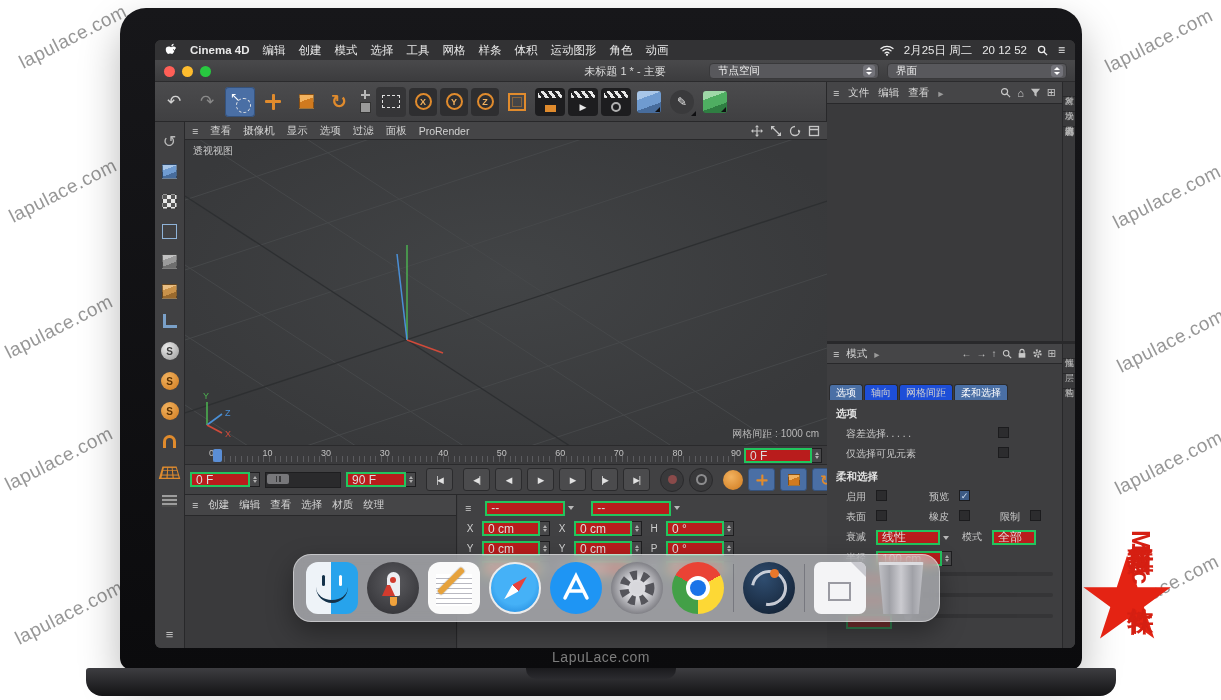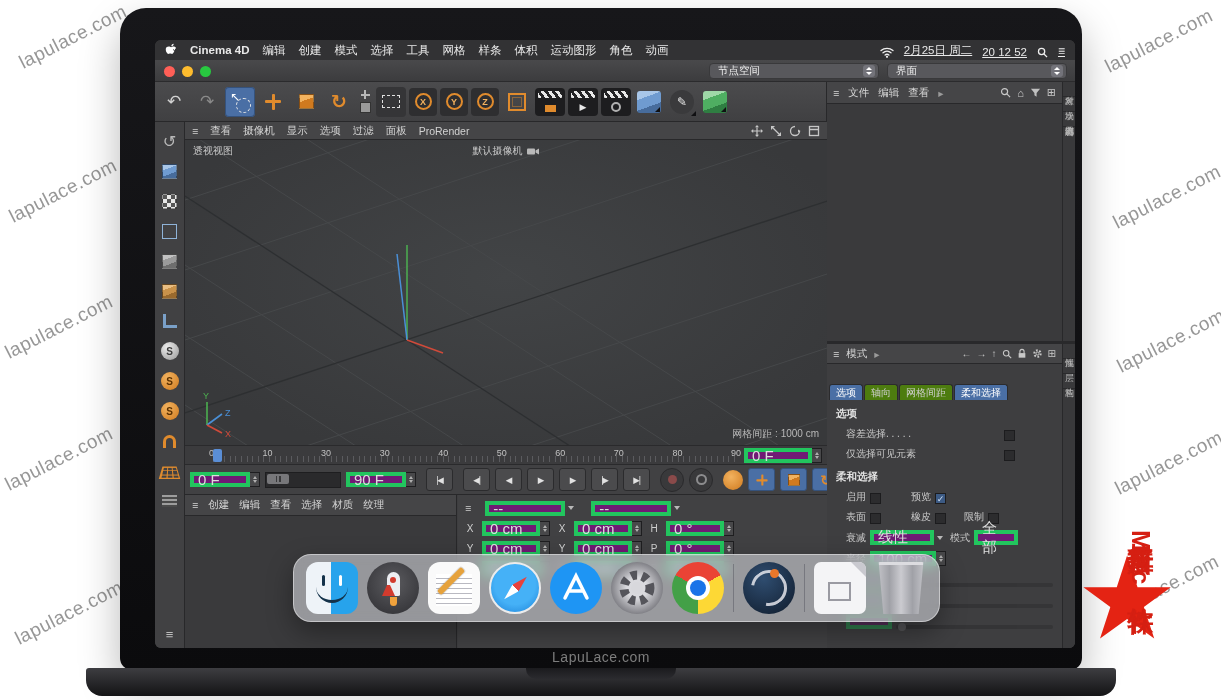--- a/index.html
+++ b/index.html
@@ -21,21 +21,21 @@
         background:linear-gradient(#1b1b1e,#2b2b2f);border-radius:0 0 10px 10px;}
 
   
   .red-star{position:absolute;left:1076px;top:542px;font-size:114px;line-height:1;color:#e42313;z-index:6;}
   .red-text{position:absolute;left:1124px;top:522px;height:180px;writing-mode:vertical-rl;font-size:26px;font-weight:bold;color:#d51f12;z-index:7;letter-spacing:2px;}
 
   
   .menubar{position:absolute;left:0;top:0;width:920px;height:20px;background:#323234;display:flex;align-items:center;gap:13px;padding:0 10px;box-sizing:border-box;color:#e9e9e9;font-size:11.5px;}
   .menubar .app{font-weight:bold;}
   .mb-item{cursor:default;}
-  .mb-right{margin-left:auto;display:flex;align-items:flex-end;gap:10px;text-decoration:underline;}
+  .mb-right{margin-left:auto;display:flex;align-items:center;gap:10px;}
 
   
   .titlebar{position:absolute;left:0;top:20px;width:920px;height:22px;background:linear-gradient(#49494b,#3c3c3e);border-bottom:1px solid #2b2b2d;box-sizing:border-box;}
   .lights{position:absolute;left:9px;top:6px;display:flex;gap:7px;}
   .light{width:11px;height:11px;border-radius:50%;}
   .l-red{background:#ff5f57;}.l-yel{background:#febc2e;}.l-grn{background:#28c840;}
   .wtitle{position:absolute;left:340px;width:260px;top:4px;text-align:center;color:#dcdcdc;font-size:11px;}
   .tb-select{position:absolute;top:3px;height:16px;background:#58585c;border:1px solid #39393b;border-radius:4px;color:#eee;font-size:10.5px;display:flex;align-items:center;padding:0 3px 0 8px;box-sizing:border-box;}
   .sel1{right:196px;width:170px;}.sel2{right:8px;width:180px;}
   .chev{width:12px;height:12px;margin-left:auto;background:#73737a;border-radius:3px;position:relative;}
@@ -106,21 +106,21 @@
   .vp-label-br{position:absolute;right:8px;bottom:4px;color:#b8b8b8;font-size:10px;}
   .gizmo{position:absolute;left:10px;bottom:6px;}
 
   
   .ruler{position:absolute;left:30px;top:405px;width:642px;height:20px;background:#3b3b3d;border-top:1px solid #2a2a2c;border-bottom:1px solid #2a2a2c;box-sizing:border-box;}
   .ruler-ticks{position:absolute;left:28px;right:90px;top:10px;bottom:2px;background:repeating-linear-gradient(90deg,rgba(130,130,135,.45) 0 1px,transparent 1px 5.6px);}
   .ruler-nums{position:absolute;left:24px;right:86px;top:2px;display:flex;justify-content:space-between;color:#c2c2c2;font-size:9px;}
   .cursor0{position:absolute;left:28px;top:3px;width:9px;height:13px;background:#5a8ed6;border-radius:2px;}
   .ruler-field{position:absolute;right:5px;top:2px;width:78px;}
   .fieldbox{display:flex;height:15px;}
-  .fb-in{flex:1;background:#701a75;border:4px solid #22c55e;color:#ddd;font-size:15px;display:flex;align-items:center;padding:0 4px;box-sizing:border-box;}
+  .fb-in{flex:1;background:#b91c1c;border:2px solid #22c55e;color:#ddd;font-size:12px;display:flex;align-items:center;padding:0 4px;box-sizing:border-box;}
   .fb-st{width:10px;background:#48484a;border:1px solid #1e1e20;border-left:none;display:flex;flex-direction:column;align-items:center;justify-content:center;gap:1px;box-sizing:border-box;}
   .fb-st i{width:0;height:0;border-left:2.5px solid transparent;border-right:2.5px solid transparent;display:block;}
   .fb-st .u{border-bottom:3px solid #b0b0b0;}
   .fb-st .d{border-top:3px solid #b0b0b0;}
   .playrow{position:absolute;left:30px;top:425px;width:642px;height:30px;background:#414143;border-bottom:1px solid #28282a;display:flex;align-items:center;gap:5px;padding:0 5px;box-sizing:border-box;}
   .pw{width:70px;flex:none;}
   .slider{width:74px;height:14px;background:#2a2a2c;border:1px solid #1e1e20;position:relative;flex:none;}
   .hand{position:absolute;left:1px;top:1px;width:22px;height:10px;background:#77777a;border-radius:2px;display:flex;gap:2px;align-items:center;justify-content:center;}
   .hand i{width:1.5px;height:6px;background:#3a3a3c;display:block;}
   .pbtn{width:25px;height:21px;background:#4b4b4d;border:1px solid #2b2b2d;border-radius:3px;color:#e2e2e2;font-size:8.5px;display:flex;align-items:center;justify-content:center;flex:none;letter-spacing:-1px;}
@@ -147,25 +147,25 @@
   .rpanel{position:absolute;left:672px;top:42px;width:248px;height:566px;background:#3e3e40;}
   .om-head{position:absolute;left:0;top:0;width:235px;height:22px;background:#454547;border-bottom:1px solid #28282a;display:flex;align-items:center;gap:9px;padding:0 6px;box-sizing:border-box;color:#d6d6d6;font-size:10.5px;}
   .om-icons{margin-left:auto;display:flex;gap:6px;align-items:center;color:#c8c8c8;font-size:11px;}
   .om-body{position:absolute;left:0;top:22px;width:235px;height:237px;background:#3a3a3c;}
   .splitter{position:absolute;left:0;top:259px;width:248px;height:3px;background:#29292b;}
   .am-head{position:absolute;left:0;top:262px;width:235px;height:20px;background:#454547;border-bottom:1px solid #28282a;display:flex;align-items:center;gap:7px;padding:0 6px;box-sizing:border-box;color:#d6d6d6;font-size:10.5px;}
   .am-icons{margin-left:auto;display:flex;gap:5px;align-items:center;color:#c8c8c8;font-size:10px;}
   .am-tool{position:absolute;left:0;top:283px;width:235px;height:18px;display:flex;align-items:center;gap:7px;padding:0 7px;box-sizing:border-box;color:#e4e4e4;font-size:10.5px;font-weight:bold;}
   .boxsel-ico{width:12px;height:10px;border:1.5px dashed #e08b2d;flex:none;}
   .am-tabs{position:absolute;left:0;top:302px;width:235px;height:17px;display:flex;gap:1px;padding:0 2px;box-sizing:border-box;}
-  .atab{flex:none;padding:0 6px;height:16px;display:flex;align-items:center;background:#4d7c0f;color:#cfcfcf;font-size:10px;border-radius:3px 3px 0 0;border:1px solid #2b2b2d;border-bottom:none;box-sizing:border-box;}
+  .atab{flex:none;padding:0 6px;height:16px;display:flex;align-items:center;background:#1d4ed8;color:#cfcfcf;font-size:10px;border-radius:3px 3px 0 0;border:1px solid #2b2b2d;border-bottom:none;box-sizing:border-box;}
   .atab.on{background:#4a6fa5;color:#fff;}
   .am-body{position:absolute;left:0;top:319px;width:235px;height:247px;background:#3e3e40;border-top:1px solid #54545                    6;padding:6px 9px;box-sizing:border-box;display:flex;flex-direction:column;gap:6px;color:#c9c9c9;font-size:10px;overflow:hidden;}
   .sec{font-weight:bold;color:#e2e2e2;font-size:10.5px;}
-  .arow{display:flex;align-items:flex-end;gap:4px;}
+  .arow{display:flex;align-items:flex-start;gap:10px;}
   .sp{flex:1;}
   .cb{width:11px;height:11px;background:#2c2c2e;border:1px solid #1c1c1e;display:flex;align-items:center;justify-content:center;color:#cfe0f5;font-size:9px;box-sizing:border-box;flex:none;}
   .cb.checked{background:#3c5a84;}
   .ddw{width:76px;flex:none;}
   .ddar{width:0;height:0;border-left:3.5px solid transparent;border-right:3.5px solid transparent;border-top:4px solid #b8b8b8;margin-left:auto;}
   .trk{flex:1;height:4px;background:#2a2a2c;border-radius:2px;position:relative;}
   .trk::after{content:"";position:absolute;left:2px;top:-2.5px;width:8px;height:8px;border-radius:50%;background:#707074;}
   .dis{opacity:.45;}
   .vtabs-top{position:absolute;left:235px;top:0;width:13px;height:259px;background:#39393b;border-left:1px solid #28282a;display:flex;flex-direction:column;align-items:center;box-sizing:border-box;}
   .vtabs-bot{position:absolute;left:235px;top:262px;width:13px;height:304px;background:#39393b;border-left:1px solid #28282a;display:flex;flex-direction:column;align-items:center;box-sizing:border-box;}
@@ -255,20 +255,21 @@
         <span style="font-size:12px">≡</span>
       </span>
     </div>
 
     <div class="titlebar">
       <span class="lights">
         <span class="light l-red"></span>
         <span class="light l-yel"></span>
         <span class="light l-grn"></span>
       </span>
+      <span class="wtitle">未标题 1 * - 主要</span>
       <span class="tb-select sel1">
         <span>节点空间</span>
         <span class="chev"></span>
       </span>
       <span class="tb-select sel2">
         <span>界面</span>
         <span class="chev"></span>
       </span>
     </div>
 
@@ -429,27 +430,20 @@
           <line x1="0" y1="273" x2="642" y2="61"></line>
           <line x1="0" y1="56" x2="642" y2="473"></line>
         </g>
         <g stroke-width="1.5">
           <line x1="222" y1="200" x2="222" y2="105" stroke="#4caf50"></line>
           <line x1="222" y1="200" x2="212" y2="114" stroke="#4a8fd6"></line>
           <line x1="222" y1="200" x2="258" y2="213" stroke="#d04a3a"></line>
         </g>
       </svg>
       <span class="vp-label-tl">透视视图</span>
-      <span class="vp-label-tc">
-        <span>默认摄像机</span>
-        <svg width="13" height="9" viewBox="0 0 13 9">
-            <rect x="0" y="1.5" width="8" height="6" rx="1" fill="#b9b9b9"></rect>
-            <path d="M8.5 3.5 12 1.5v6L8.5 5.5z" fill="#b9b9b9"></path>
-          </svg>
-      </span>
       <span class="vp-label-br">网格间距 : 1000 cm</span>
       <svg class="gizmo" width="46" height="50" viewBox="0 0 46 50">
         <line x1="12" y1="36" x2="12" y2="13" stroke="#4caf50" stroke-width="1.6"></line>
         <line x1="12" y1="36" x2="27" y2="25" stroke="#4a8fd6" stroke-width="1.6"></line>
         <line x1="12" y1="36" x2="27" y2="44" stroke="#d04a3a" stroke-width="1.6"></line>
         <text x="8" y="10" fill="#4caf50" font-size="9">Y</text>
         <text x="30" y="27" fill="#4a8fd6" font-size="9">Z</text>
         <text x="30" y="48" fill="#d04a3a" font-size="9">X</text>
       </svg>
     </div>

